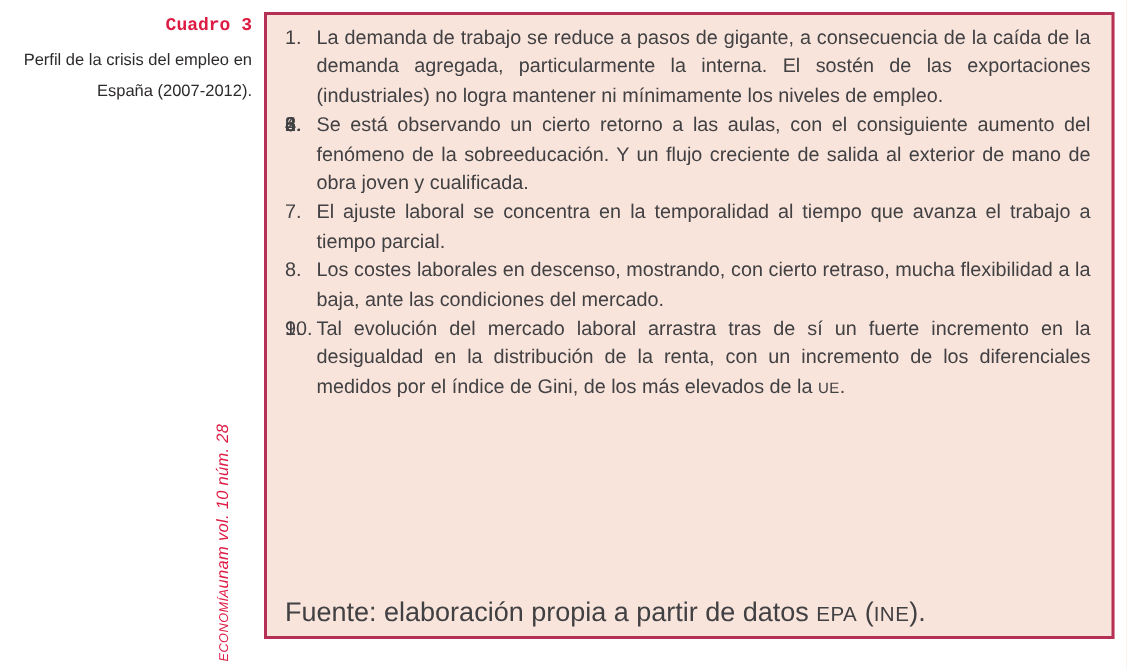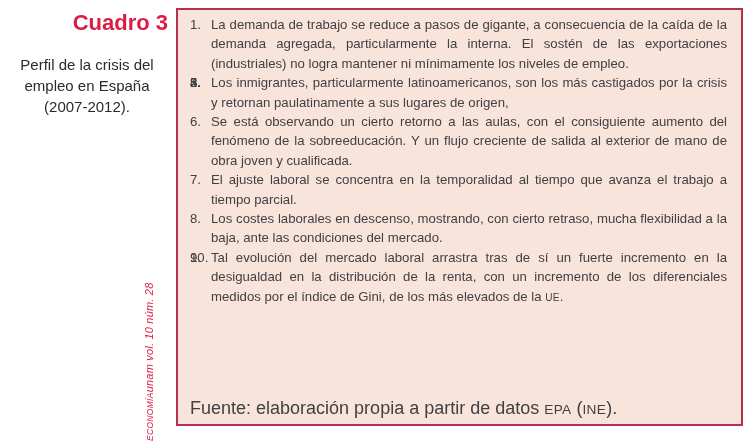--- a/index.html
+++ b/index.html
@@ -13,30 +13,30 @@
     overflow: hidden;
   }
   
   .caption {
     position: absolute;
     top: 10px; right: 583px;
     width: 162px;
     text-align: right;
   }
   .caption-number {
-    font-size: 22px;
+    font-size: 12px;
     font-weight: bold;
     color: var(--accent, #dd1c44);
-    margin-bottom: 18px;
+    margin-bottom: 6px;
+    font-family: Liberation Mono, monospace;
   }
   .caption-title {
-    font-size: 15px;
+    font-size: 11px;
     line-height: 21px;
     color: #2d2a2b;
-    text-align: center;
   }
   
   .journal {
     position: absolute;
     left: 143px; top: 441px;
     transform: rotate(-90deg);
     transform-origin: 0 0;
     white-space: nowrap;
     color: var(--accent, #dd1c44);
     font-size: 11px;
@@ -95,21 +95,21 @@
   <div class="journal">
     <span class="j-caps">economía</span><span>unam</span><span class="j-issue"> vol. 10 núm. 28</span>
   </div>
 
   <div class="cuadro-box">
     <ol class="crisis-list">
         <li><span class="num">1.</span><span><span>La demanda de trabajo se reduce a pasos de gigante, a consecuencia de la caída de la demanda agregada, particularmente la interna. El sostén de las exportaciones (industriales) no logra mantener ni mínimamente los niveles de empleo.</span></span></li>
         <li><span class="num">2.</span></li>
         <li><span class="num">3.</span></li>
         <li><span class="num">4.</span></li>
-        <li><span class="num">5.</span><span><span>Los inmigrantes, particularmente latinoamericanos, son los más castigados por la crisis y retornan paulatinamente a sus lugares de origen,</span></span></li>
+        <li><span class="num">5.</span></li>
         <li><span class="num">6.</span><span><span>Se está observando un cierto retorno a las aulas, con el consiguiente aumento del fenómeno de la sobreeducación. Y un flujo creciente de salida al exterior de mano de obra joven y cualificada.</span></span></li>
         <li><span class="num">7.</span><span><span>El ajuste laboral se concentra en la temporalidad al tiempo que avanza el trabajo a tiempo parcial.</span></span></li>
         <li><span class="num">8.</span><span><span>Los costes laborales en descenso, mostrando, con cierto retraso, mucha flexibilidad a la baja, ante las condiciones del mercado.</span></span></li>
         <li><span class="num">9.</span></li>
         <li><span class="num">10.</span><span><span>Tal evolución del mercado laboral arrastra tras de sí un fuerte incremento en la desigualdad en la distribución de la renta, con un incremento de los diferenciales medidos por el índice de Gini, de los más elevados de la </span><span class="sc">ue</span><span>.</span></span></li>
       </ol>
     <div class="source-note"><span>Fuente: elaboración propia a partir de datos </span><span class="sc">epa</span><span> (</span><span class="sc">ine</span><span>).</span></div>
   </div>
 
 </div>

